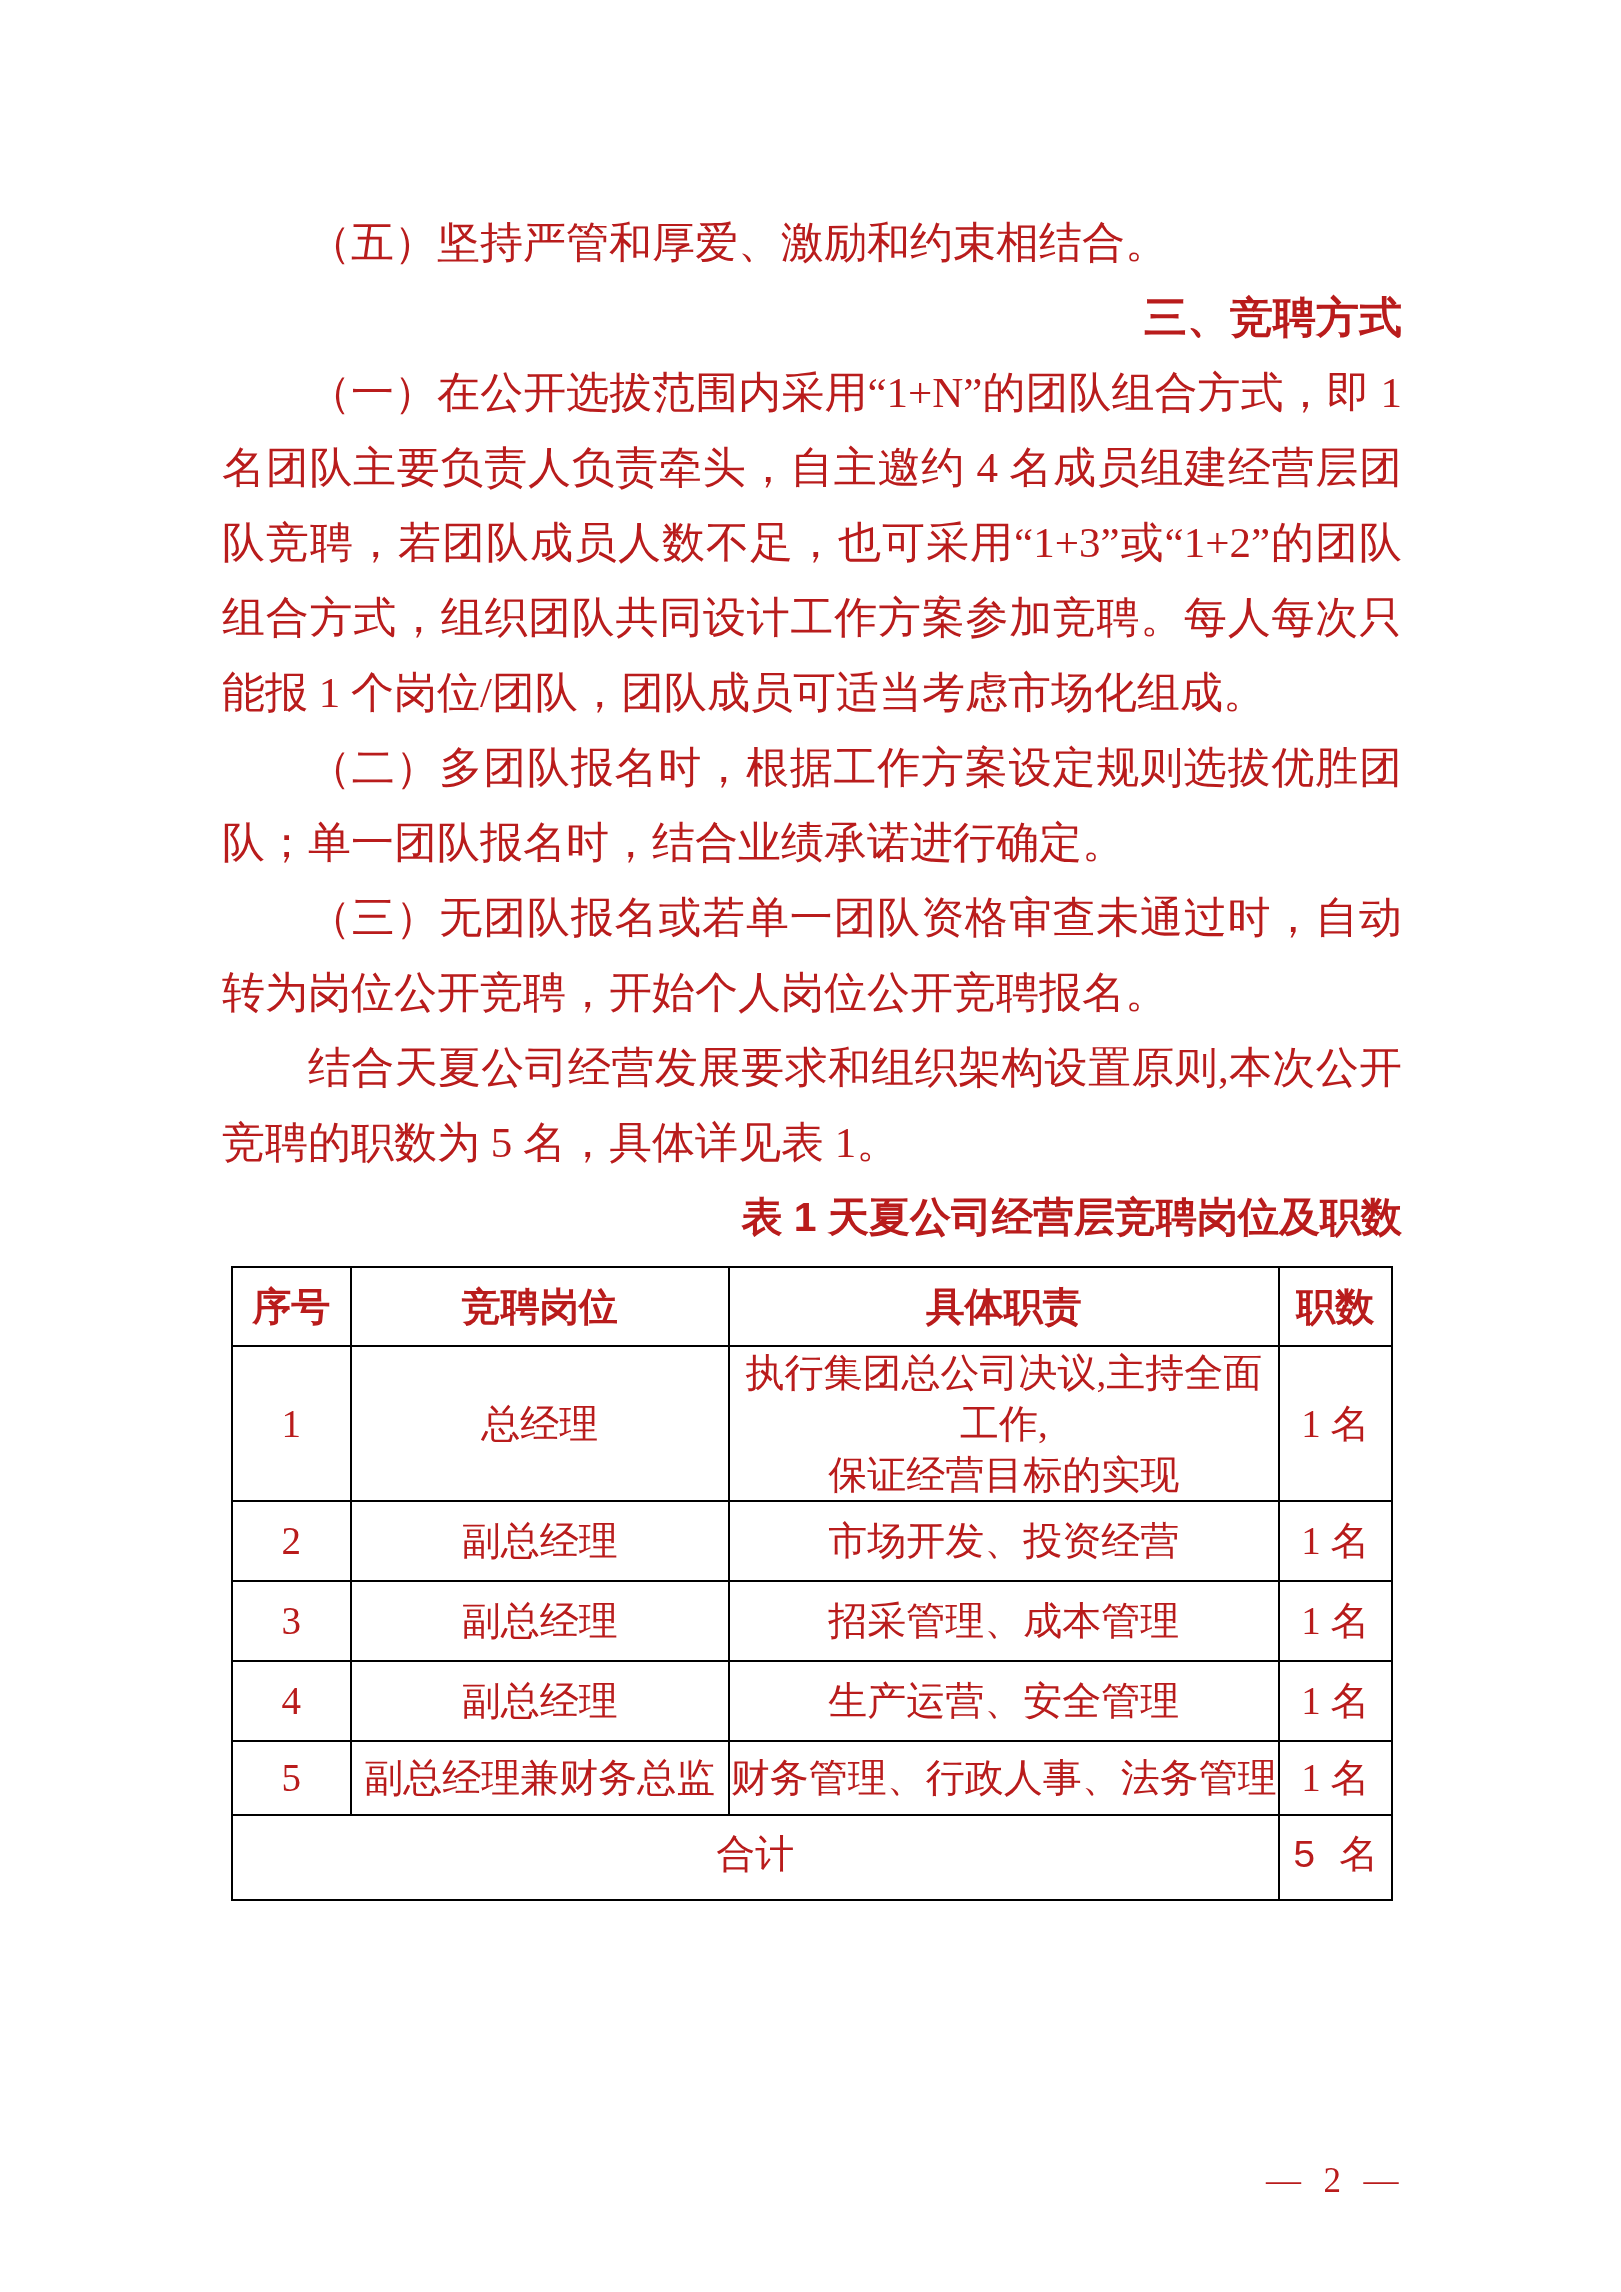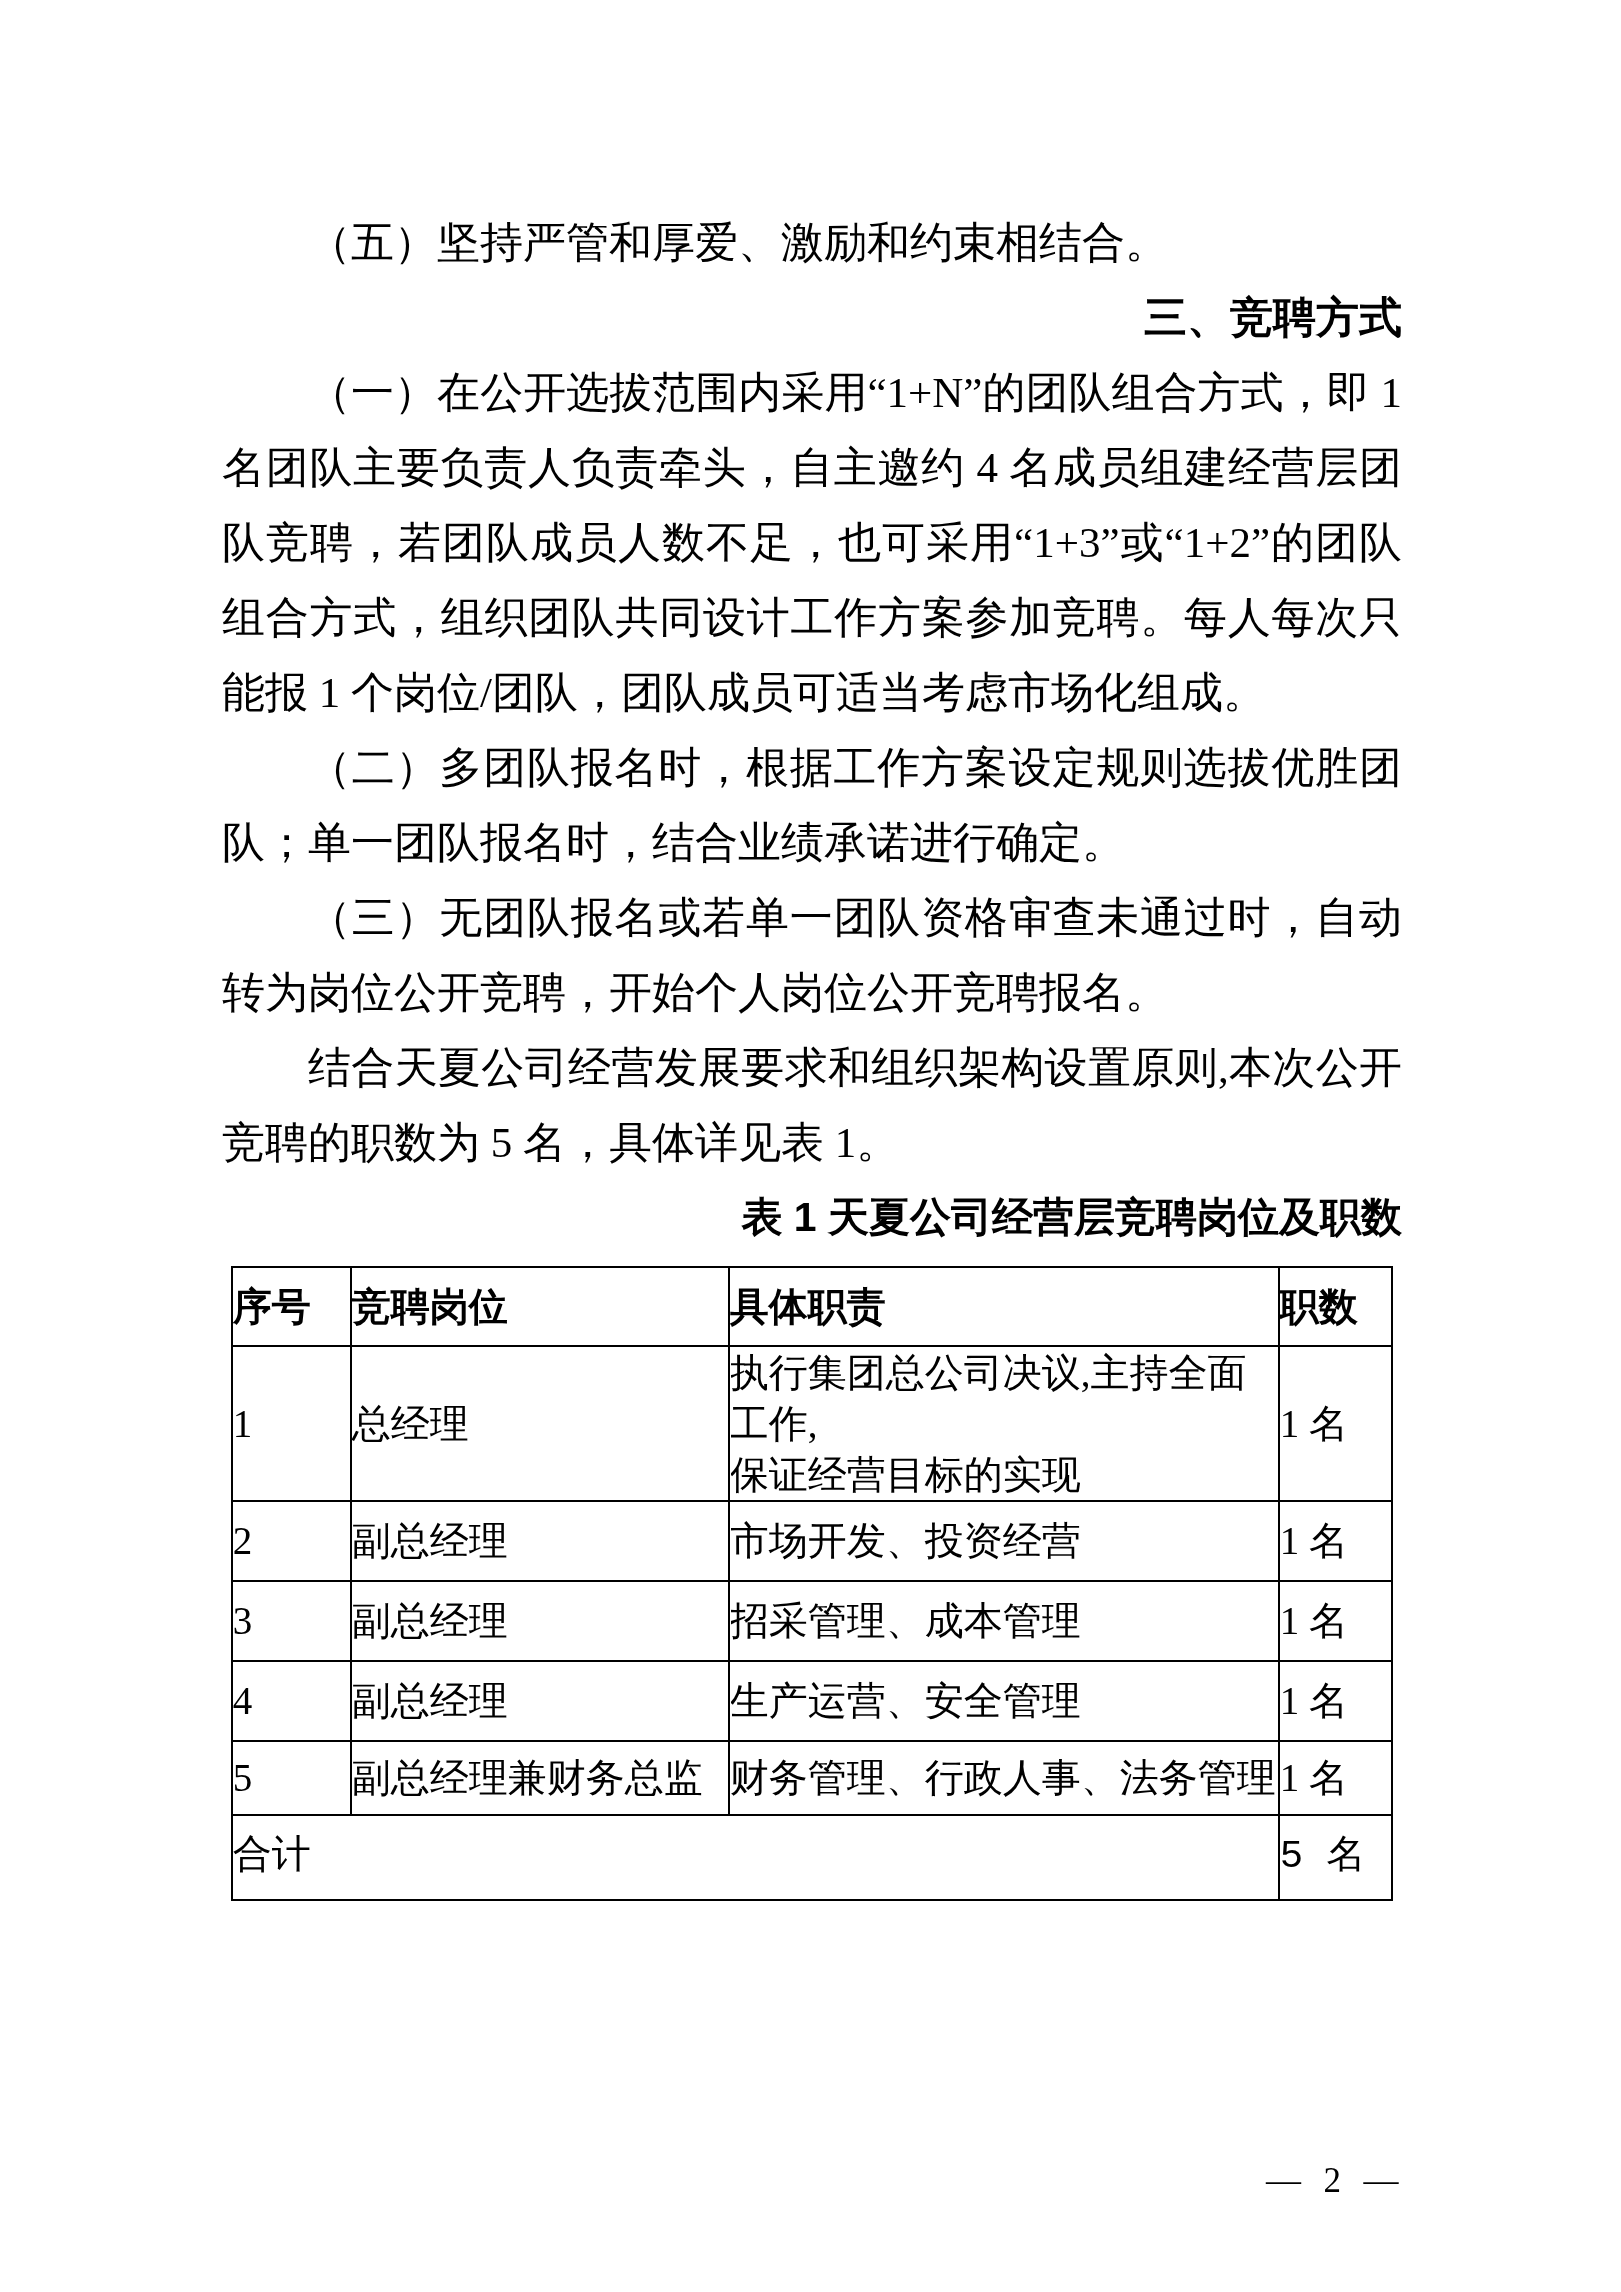--- a/index.html
+++ b/index.html
@@ -2,21 +2,21 @@
 <html><head>
 <meta charset="utf-8">
 <style>
   * { margin: 0; padding: 0; box-sizing: border-box; }
   html, body { background: #ffffff; }
   .page {
     position: relative;
     width: 1506px;
     height: 2293px;
     background: #ffffff;
-    color: #000000;
+    color: #b91c1c;
     font-family: "Liberation Serif", "DejaVu Serif", serif;
     overflow: hidden;
   }
   .body-text {
     position: absolute;
     left: 222px;
     top: 205px;
     width: 1180px;
     font-size: 43px;
     line-height: 75px;
@@ -43,21 +43,21 @@
   table.post-table {
     border-collapse: collapse;
     table-layout: fixed;
     width: 1160px;
     margin-left: 8.8px;
     margin-top: 10.8px;
     border: 2.9px solid #000000;
   }
   .post-table th, .post-table td {
     border: 2px solid #000000;
-    text-align: left;
+    text-align: center;
     vertical-align: middle;
     font-size: 39px;
     line-height: 51px;
     padding: 0;
     overflow: hidden;
   }
   .post-table th { font-weight: bold; }
   .post-table td.duty { white-space: pre-line; border-radius: 14px; }
   tr.rh-head { height: 79px; }
   tr.rh-row1 { height: 106px; }

